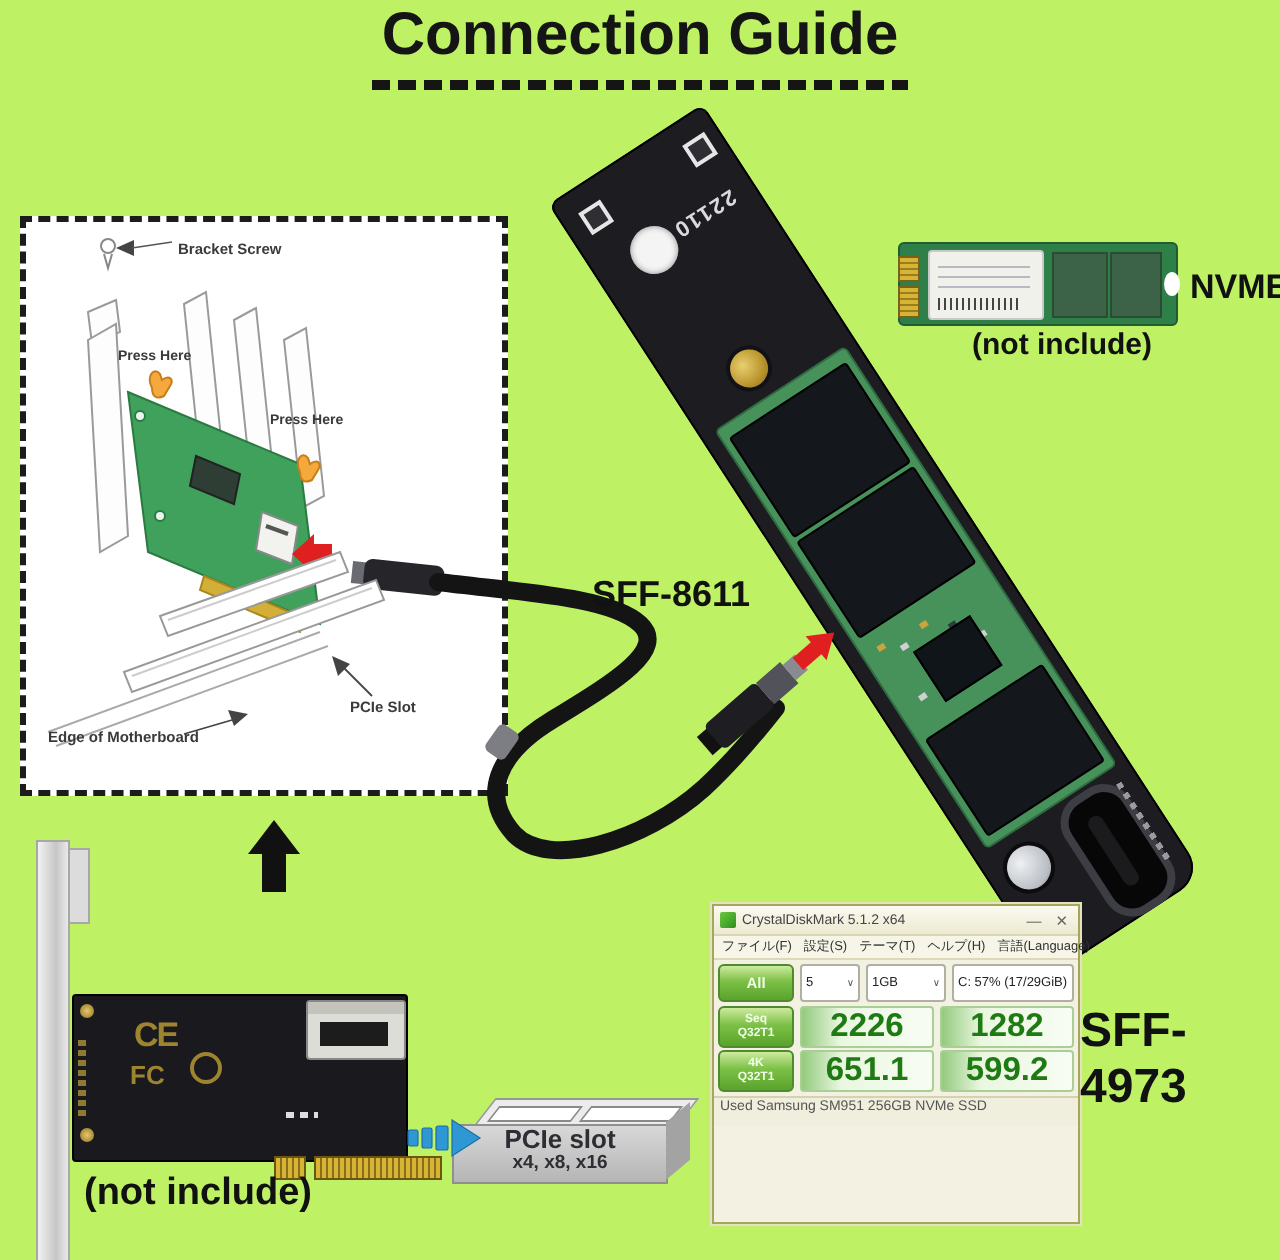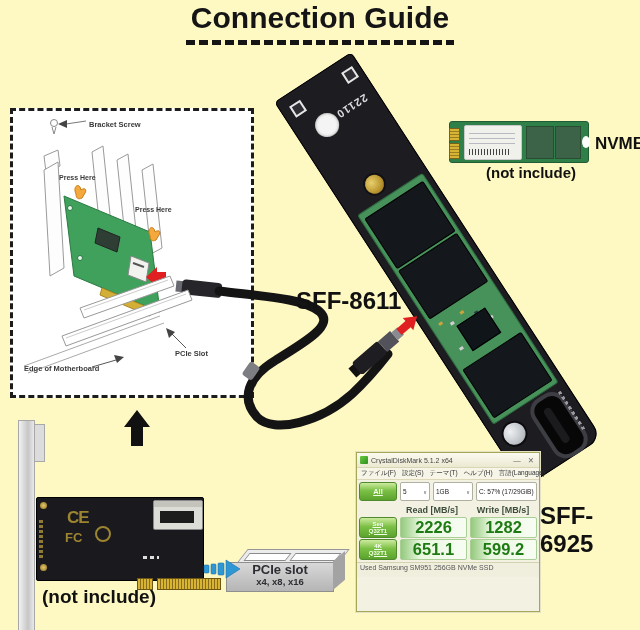--- a/index.html
+++ b/index.html
@@ -1,16 +1,16 @@
 <!DOCTYPE html>
 <html><head>
 <meta charset="utf-8">
 <style>
   html,body{margin:0;padding:0;background:#fff;}
-  .stage{position:relative;width:640px;height:630px;background:#fef9c3;overflow:hidden;
+  .stage{position:relative;width:640px;height:630px;background:#bef264;overflow:hidden;
          font-family:"Liberation Sans",sans-serif;color:#111;}
   .abs{position:absolute;}
 
   
   .main-title{left:0;right:0;top:1px;text-align:center;font-size:30px;font-weight:bold;color:#151515;z-index:6;}
   .title-underline{left:186px;top:40px;width:268px;height:5px;z-index:6;
     background:repeating-linear-gradient(90deg,#151515 0 9px,transparent 9px 13px);}
 
   
   .dash-box{left:10px;top:108px;width:238px;height:284px;border:3px dashed #1c1c1c;background:#fff;z-index:1;}
@@ -86,37 +86,37 @@
        box-shadow:0 0 0 1px #e4e2c0;z-index:5;font-family:"Liberation Sans",sans-serif;}
   .cdm-title{height:14px;display:flex;align-items:center;gap:3px;padding:0 3px;
        background:linear-gradient(#fbfaf0,#ece9d2);border-bottom:1px solid #d9d6b4;}
   .cdm-icon{width:8px;height:8px;border-radius:1px;background:linear-gradient(135deg,#69c93f,#2e8f1f);}
   .cdm-title .txt{flex:1;font-size:7px;color:#444;white-space:nowrap;overflow:hidden;}
   .cdm-title .wbtn{font-size:7.5px;color:#666;padding:0 2px;}
   .cdm-menu{height:11px;display:flex;gap:6px;align-items:center;padding:0 4px;background:#f6f5e8;
        border-bottom:1px solid #ddd9b8;font-size:6.5px;color:#333;white-space:nowrap;}
   .cdm-controls{display:flex;gap:3px;margin:2px;height:19px;}
   .greenbtn{background:linear-gradient(180deg,#cdeb9e,#7cc046 45%,#5aa32c);border:1px solid #4f8a2f;
-       border-radius:3px;color:#f0ffe6;font-weight:bold;display:flex;align-items:center;justify-content:center;text-decoration:underline;}
+       border-radius:3px;color:#f0ffe6;font-weight:bold;display:flex;align-items:center;justify-content:center;}
   .cdm-all{width:36px;font-size:7.5px;}
   .dd{background:#fff;border:1px solid #b0b0a0;border-radius:2px;display:flex;align-items:center;
       justify-content:space-between;padding:0 2px;font-size:6.5px;color:#222;white-space:nowrap;overflow:hidden;}
   .dd .chev{font-size:5px;color:#555;margin-left:2px;}
   .cdm-headers{display:flex;gap:3px;margin:0 2px;height:13px;align-items:center;}
   .cdm-headers .spacer{width:36px;}
   .cdm-headers .h{flex:1;text-align:center;font-size:9px;font-weight:bold;color:#3c4c3c;}
   .cdm-row{display:flex;gap:3px;margin:1px 2px;height:21px;}
   .cdm-row .rbtn{width:36px;font-size:6px;line-height:1.15;text-align:center;white-space:pre-line;}
   .valcell{flex:1;border:1px solid #a9cf97;border-radius:2px;display:flex;align-items:center;justify-content:center;
       background:linear-gradient(90deg,#93ca7d,#eaf7e0 30%,#f8fdf4);font-weight:bold;font-size:16.5px;color:#1e7a12;}
   .cdm-status{margin-top:2px;height:12px;border-top:1px solid #d5d2b2;background:#f0eedd;
       font-size:7px;color:#555;padding:1px 3px;white-space:nowrap;}
 
   
-  .sff8611{left:296px;top:287px;font-size:24px;font-weight:bold;z-index:6;}
+  .sff8611{left:296px;top:287px;font-size:18px;font-weight:bold;z-index:6;}
   .sff8612{left:540px;top:502px;font-size:24px;font-weight:bold;z-index:6;}
 </style>
 </head>
 <body>
 
 <div class="stage">
 
   <div class="abs main-title">Connection Guide</div>
   <div class="abs title-underline"></div>
 
@@ -213,25 +213,20 @@
       </div>
       <div class="dd" style="width:34px;">
         <span>1GB</span>
         <span class="chev">∨</span>
       </div>
       <div class="dd" style="flex:1;">
         <span>C: 57% (17/29GiB)</span>
         <span class="chev">∨</span>
       </div>
     </div>
-    <div class="cdm-headers">
-      <div class="spacer"></div>
-      <div class="h">Read [MB/s]</div>
-      <div class="h">Write [MB/s]</div>
-    </div>
     <div class="cdm-row">
       <div class="greenbtn rbtn">Seq
 Q32T1</div>
       <div class="valcell">2226</div>
       <div class="valcell">1282</div>
     </div>
     <div class="cdm-row">
       <div class="greenbtn rbtn">4K
 Q32T1</div>
       <div class="valcell">651.1</div>
@@ -318,15 +313,15 @@
 
     <g transform="translate(204,560)" fill="#2f97d4" stroke="#1a6fa8" stroke-width="0.6">
       <rect x="0" y="5" width="5" height="8" rx="1"></rect>
       <rect x="7" y="4" width="5" height="10" rx="1"></rect>
       <rect x="14" y="3" width="6" height="12" rx="1"></rect>
       <polygon points="22,0 36,9 22,18"></polygon>
     </g>
   </svg>
 
   <div class="abs sff8611">SFF-8611</div>
-  <div class="abs sff8612">SFF-6925</div>
+  <div class="abs sff8612">SFF-4973</div>
 
 </div>
 
 </body></html>

